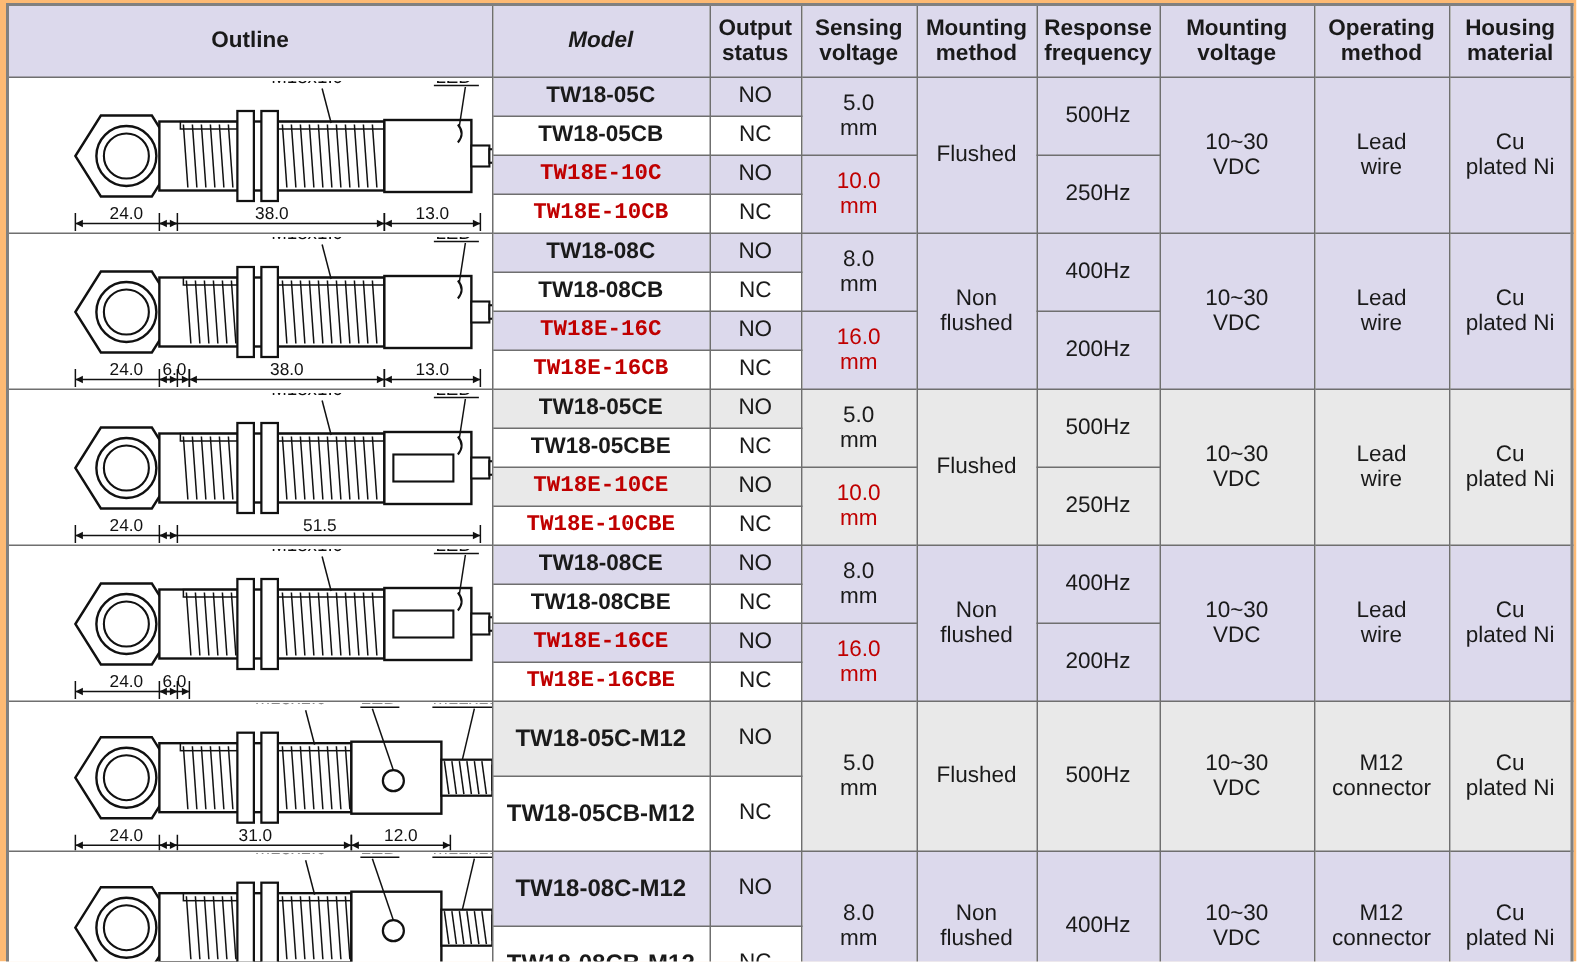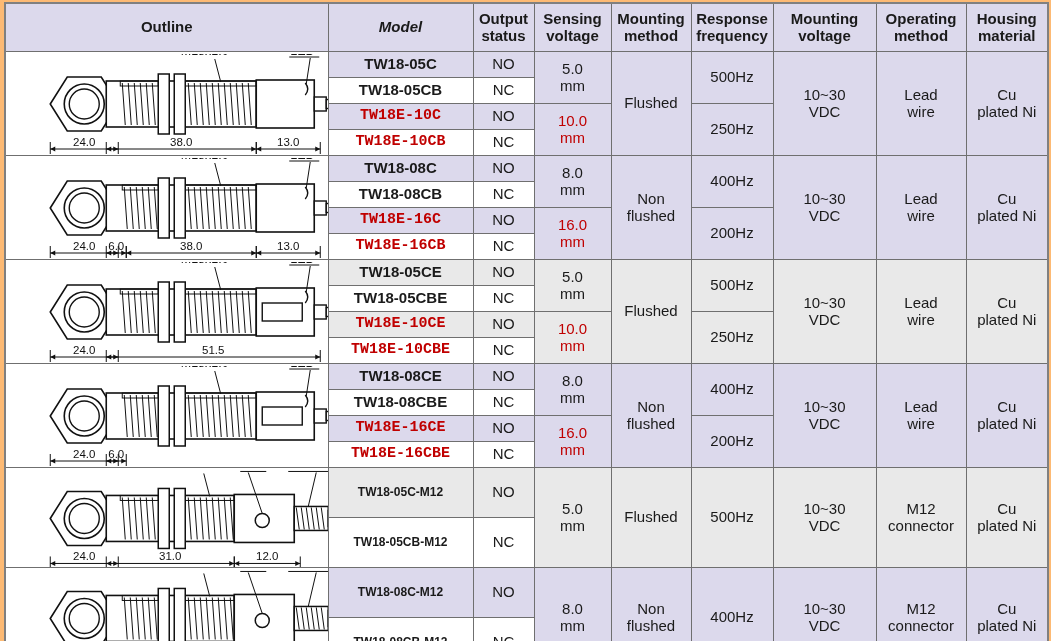--- a/index.html
+++ b/index.html
@@ -50,21 +50,21 @@
     height:25px;
   }
   td.model.red{color:#c00000;font-family:Liberation Mono, monospace;}
   td.sens.red{color:#c00000;}
   td.os{font-size:15.5px;height:25px;}
   td.sens{font-size:15.5px;margin-left:44px;}
   td.mm{font-size:15.5px;}
   td.rf{font-size:15px;}
   td.ov,td.cm,td.hm{font-size:15px;}
   td.outline{padding:0;background:#ffffff;margin-top:32px;}
-  .m12row td.model{height:49px;font-size:12px;}
+  .m12row td.model{height:49px;font-size:16px;}
   .m12row td.os{height:49px;}
   
   .draw{width:100%;display:block;}
 </style>
 </head>
 <body>
 
 <div id="sheet">
   <table class="spec">
     <colgroup>

